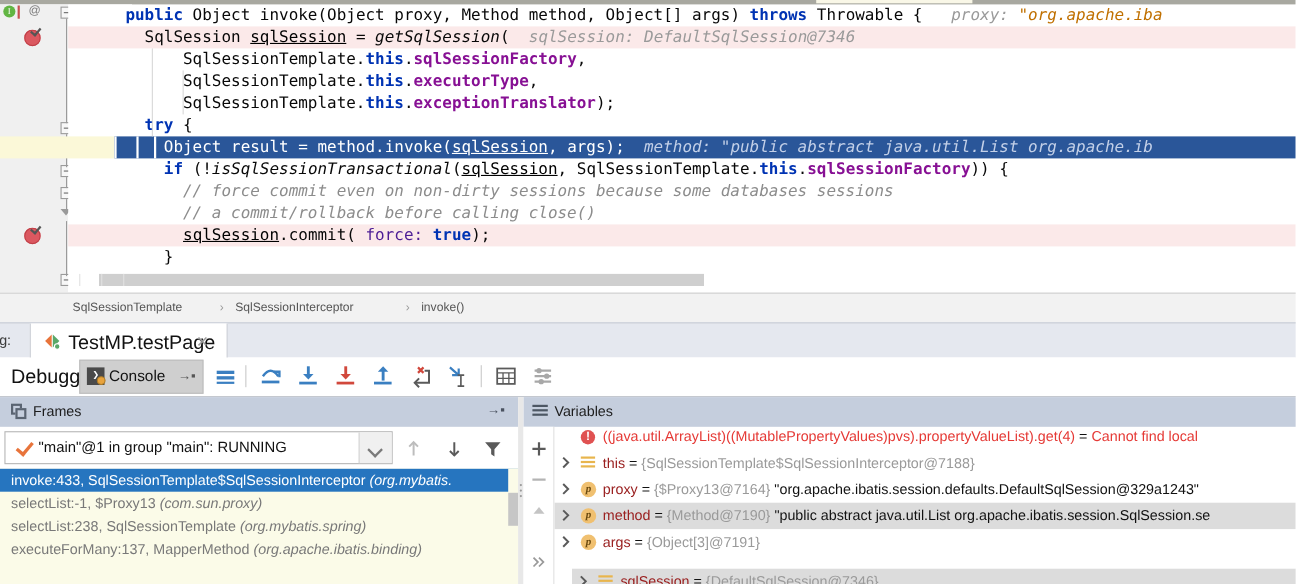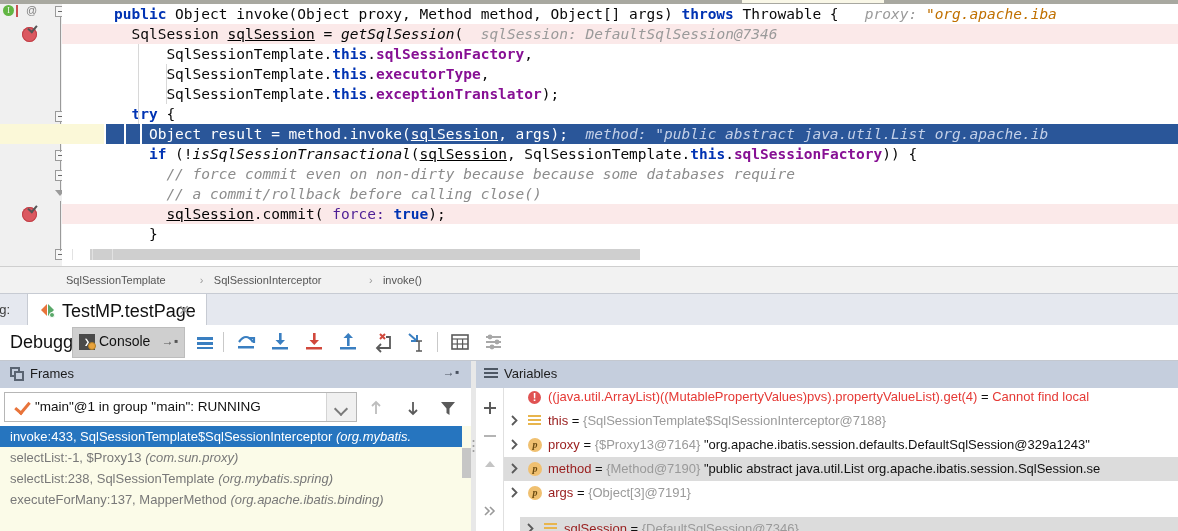--- a/index.html
+++ b/index.html
@@ -388,21 +388,21 @@
         <div class="row" style="top: 60px;"><span class="txt"><span class="plain">      SqlSessionTemplate.</span><span class="kw">this</span><span class="plain">.</span><span class="fld">executorType</span><span class="plain">,</span></span></div>
         <div class="row" style="top: 80px;"><span class="txt"><span class="plain">      SqlSessionTemplate.</span><span class="kw">this</span><span class="plain">.</span><span class="fld">exceptionTranslator</span><span class="plain">);</span></span></div>
         <div class="row" style="top: 100px;"><span class="txt"><span class="kw">  try</span><span class="plain"> {</span></span></div>
         <div class="hl-sel-gutter" style="top: 120px;"></div>
         <div class="hl-sel-strip" style="top: 120px;"></div>
         <div class="sel-col" style="left: 104px; top: 120px;"></div>
         <div class="sel-col" style="left: 124px; top: 120px;"></div>
         <div class="sel-col" style="left: 140px; top: 120px;"></div>
         <div class="row" style="top: 120px;"><span class="txt"><span class="sel-txt">    Object result = method.invoke(</span><span class="sel-txt und">sqlSession</span><span class="sel-txt">, args);  </span><span class="sel-hint">method: "public abstract java.util.List org.apache.ib</span></span></div>
         <div class="row" style="top: 140px;"><span class="txt"><span class="kw">    if</span><span class="plain"> (!</span><span class="mth">isSqlSessionTransactional</span><span class="plain">(</span><span class="und">sqlSession</span><span class="plain">, SqlSessionTemplate.</span><span class="kw">this</span><span class="plain">.</span><span class="fld">sqlSessionFactory</span><span class="plain">)) {</span></span></div>
-        <div class="row" style="top: 160px;"><span class="txt"><span class="cmt">      // force commit even on non-dirty because because some databases require</span></span></div>
+        <div class="row" style="top: 160px;"><span class="txt"><span class="cmt">      // force commit even on non-dirty sessions because some databases sessions</span></span></div>
         <div class="row" style="top: 180px;"><span class="txt"><span class="cmt">      // a commit/rollback before calling close()</span></span></div>
         <div class="hl-pink-strip" style="top: 200px;"></div>
         <div class="row" style="top: 200px;"><span class="txt"><span class="plain">      </span><span class="und">sqlSession</span><span class="plain">.commit( </span><span class="hintn">force: </span><span class="kw">true</span><span class="plain">);</span></span></div>
         <div class="row" style="top: 220px;"><span class="txt"><span class="plain">    }</span></span></div>
         <div class="indentline" style="left: 138px; top: 40px; height: 80px;"></div>
         <div class="indentline" style="left: 166px; top: 60px; height: 40px;"></div>
       </div>
 
     <div id="ed-hscroll">
       <div class="thumb"></div>

